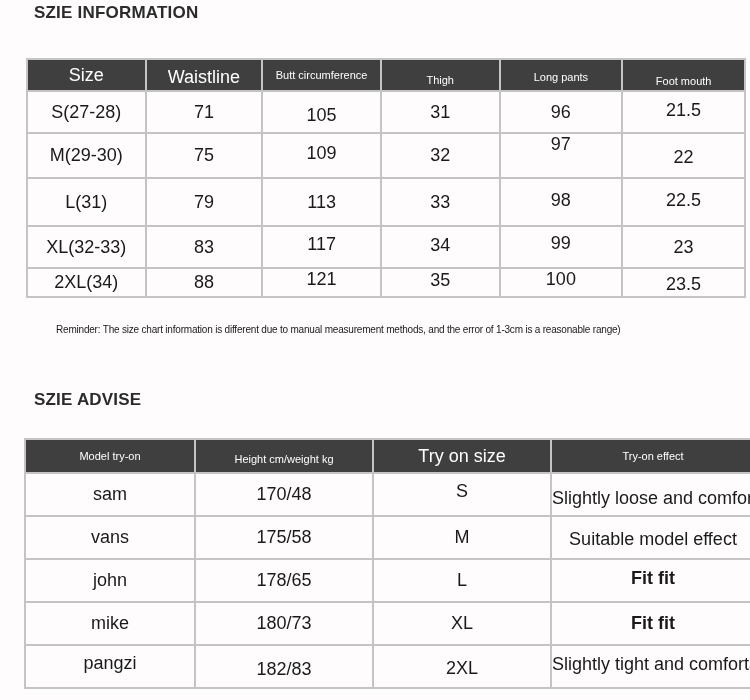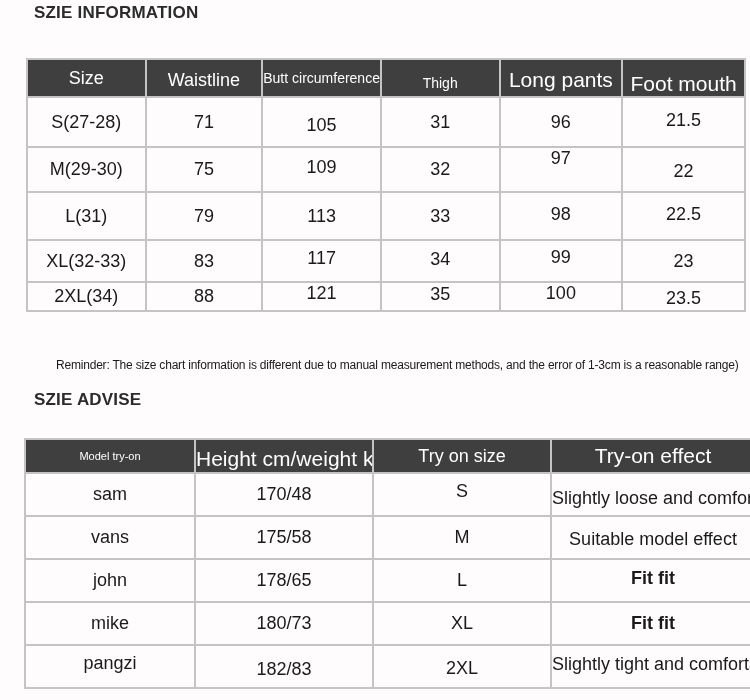--- a/index.html
+++ b/index.html
@@ -18,26 +18,26 @@
     }
     table.grid th, table.grid td {
       border: 2px solid #c4c4c4; text-align: center; padding: 0;
       overflow: hidden; white-space: nowrap;
     }
     table.grid th {
       background: #3f3f3f; color: #ffffff; font-weight: normal;
     }
     table.grid td { background: #fefcfd; color: #1a1a1a; font-size: 18px; }
     .sz-lg { font-size: 18px; }
-    .sz-md { font-size: 21px; margin-top: 8px; }
-    .sz-sm { font-size: 14px; }
+    .sz-md { font-size: 11px; margin-top: 8px; }
+    .sz-sm { font-size: 11px; }
     .sz-xs { font-size: 11px; }
     .bold { font-weight: bold; font-size: 17px; }
     .reminder {
-      position: absolute; left: 56px; top: 358px; font-size: 12px; color: #1a1a1a;
+      position: absolute; left: 56px; top: 324px; font-size: 10px; color: #1a1a1a;
       white-space: nowrap; letter-spacing: -0.2px;
     }
   </style>
 </head>
 <body>
 
 <div class="section-title" style="left:34px; top:3px;">SZIE INFORMATION</div>
 
 <table class="grid" style="left:26px; top:58px; width:720px;">
   <colgroup>
@@ -52,21 +52,21 @@
     <tr style="height:32px">
       <th class="sz-lg">Size</th>
       <th class="sz-lg" style="padding-top:4px">Waistline</th>
       <th class="sz-sm">Butt circumference</th>
       <th class="sz-sm" style="padding-top:10px">Thigh</th>
       <th class="sz-md" style="padding-top:3px">Long pants</th>
       <th class="sz-md" style="padding-top:12px">Foot mouth</th>
     </tr>
   </thead>
   <tbody>
-    <tr style="height:50px">
+    <tr style="height:42px">
       <td>S(27-28)</td>
       <td>71</td>
       <td style="padding-top:6px">105</td>
       <td>31</td>
       <td>96</td>
       <td style="padding-bottom:4px">21.5</td>
     </tr>
     <tr style="height:42px">
       <td>M(29-30)</td>
       <td>75</td>

